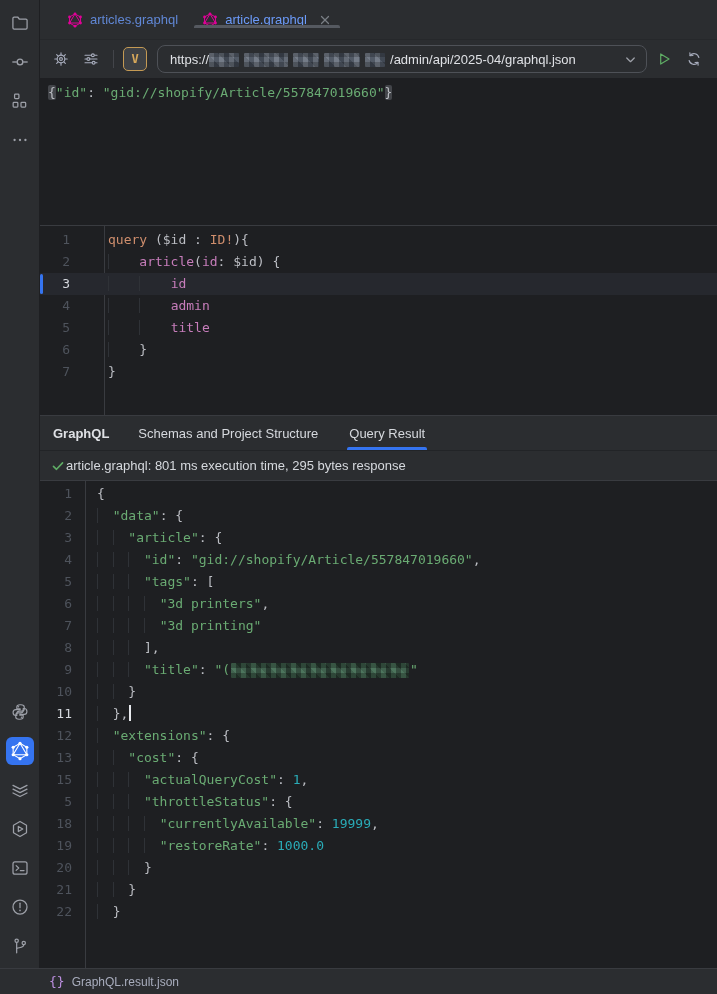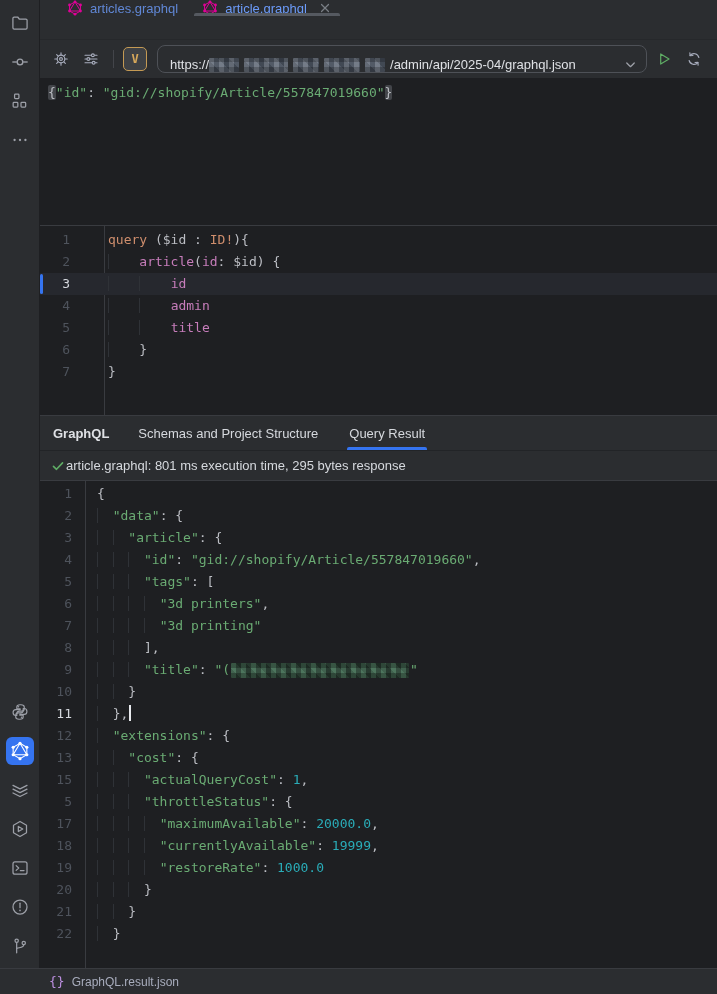--- a/index.html
+++ b/index.html
@@ -10,35 +10,35 @@
   .body-row { display:flex; flex:1; min-height:0; }
 
   
   .activity-bar { width:40px; background:#2B2D30; border-right:1px solid #1E1F22; display:flex; flex-direction:column; align-items:center; padding:9px 0 6px; }
   .ab-btn { width:28px; height:28px; margin-bottom:11px; border-radius:6px; display:flex; align-items:center; justify-content:center; color:#9DA0A8; cursor:pointer; flex:none; }
   .ab-btn svg { width:20px; height:20px; }
   .ab-btn.active { background:#3574F0; color:#FFFFFF; }
   .ab-spacer { flex:1; }
 
   
-  .tab-bar { height:40px; background:#2B2D30; display:flex; align-items:flex-start; padding-left:15px; border-bottom:1px solid #26282B; }
+  .tab-bar { height:40px; background:#2B2D30; display:flex; align-items:center; padding-left:15px; border-bottom:1px solid #26282B; }
   .tab { display:flex; align-items:center; gap:7px; padding:0 12px; position:relative; cursor:pointer; }
   .tab-label { color:#6C9BFA; }
   .tab:not(.active) .tab-label { opacity:.82; }
   .tab.active::after { content:""; position:absolute; left:4px; right:4px; bottom:0; height:3px; background:#555960; border-radius:2px 2px 0 0; }
   .tab .gql { width:16px; height:16px; color:#E10098; }
   .tab-close { color:#7A7E85; width:14px; height:14px; margin-left:4px; }
 
   
   .toolbar { height:38px; background:#2B2D30; display:flex; align-items:center; padding:0 10px 0 8px; gap:4px; }
   .tb-btn { width:26px; height:26px; border-radius:5px; display:flex; align-items:center; justify-content:center; color:#A8ADBD; cursor:pointer; flex:none; }
   .tb-btn svg { width:18px; height:18px; }
   .tb-sep { width:1px; height:18px; background:#43454A; margin:0 5px; flex:none; }
   .v-badge { width:24px; height:24px; border:1px solid #C49A54; border-radius:5px; background:#3E4145; color:#D8A95B; font-family:"DejaVu Sans Mono",monospace; font-weight:bold; font-size:12px; display:flex; align-items:center; justify-content:center; cursor:pointer; flex:none; margin-right:6px; }
-  .url-field { flex:1; height:28px; border:1px solid #4E5157; border-radius:8px; display:flex; align-items:flex-end; padding:0 8px 0 12px; gap:6px; background:#2B2D30; cursor:text; min-width:0; }
+  .url-field { flex:1; height:28px; border:1px solid #4E5157; border-radius:8px; display:flex; align-items:center; padding:0 8px 0 12px; gap:6px; background:#2B2D30; cursor:text; min-width:0; }
   .url-text { display:flex; align-items:center; white-space:nowrap; overflow:hidden; color:#DFE1E5; flex:1; }
   .url-chevron { color:#9DA0A8; width:15px; height:15px; flex:none; }
 
   
   .mosaic { display:inline-block; height:14px; vertical-align:middle; border-radius:1px; background-color:#5D6674;
     background-image:
       repeating-linear-gradient(0deg, rgba(0,0,0,.22) 0 5px, transparent 5px 10px),
       repeating-linear-gradient(90deg, rgba(255,255,255,.14) 0 5px, rgba(0,0,0,.12) 5px 10px),
       repeating-linear-gradient(45deg, rgba(25,32,40,.28) 0 8px, transparent 8px 16px); }
   .mosaic.green { background-color:#3F5D4C; height:15px; margin:0 1px;
@@ -383,24 +383,20 @@
           </div>
           <div class="code-line">
             <span class="ln">15</span>
             <span class="code-text"><span class="tk-ind">      </span><span class="tk-key">"actualQueryCost"</span><span class="tk-p">: </span><span class="tk-num">1</span><span class="tk-p">,</span></span>
           </div>
           <div class="code-line">
             <span class="ln">5</span>
             <span class="code-text"><span class="tk-ind">      </span><span class="tk-key">"throttleStatus"</span><span class="tk-p">: {</span></span>
           </div>
           <div class="code-line">
-            <span class="ln">17</span>
-            <span class="code-text"><span class="tk-ind">        </span><span class="tk-key">"maximumAvailable"</span><span class="tk-p">: </span><span class="tk-num">20000.0</span><span class="tk-p">,</span></span>
-          </div>
-          <div class="code-line">
             <span class="ln">18</span>
             <span class="code-text"><span class="tk-ind">        </span><span class="tk-key">"currentlyAvailable"</span><span class="tk-p">: </span><span class="tk-num">19999</span><span class="tk-p">,</span></span>
           </div>
           <div class="code-line">
             <span class="ln">19</span>
             <span class="code-text"><span class="tk-ind">        </span><span class="tk-key">"restoreRate"</span><span class="tk-p">: </span><span class="tk-num">1000.0</span></span>
           </div>
           <div class="code-line">
             <span class="ln">20</span>
             <span class="code-text"><span class="tk-ind">      </span><span class="tk-p">}</span></span>

